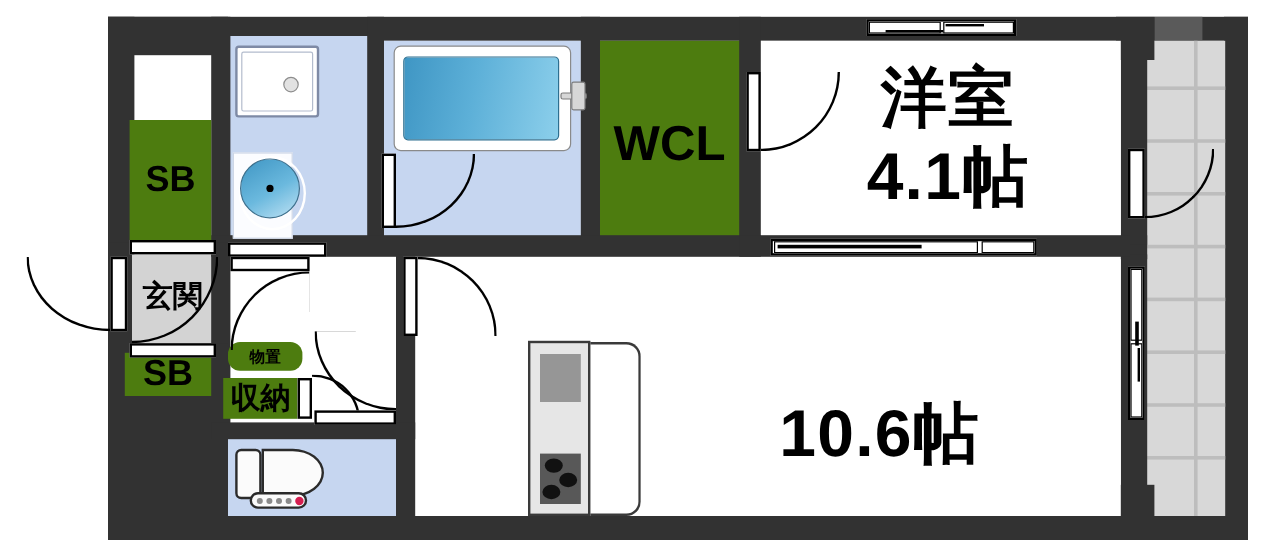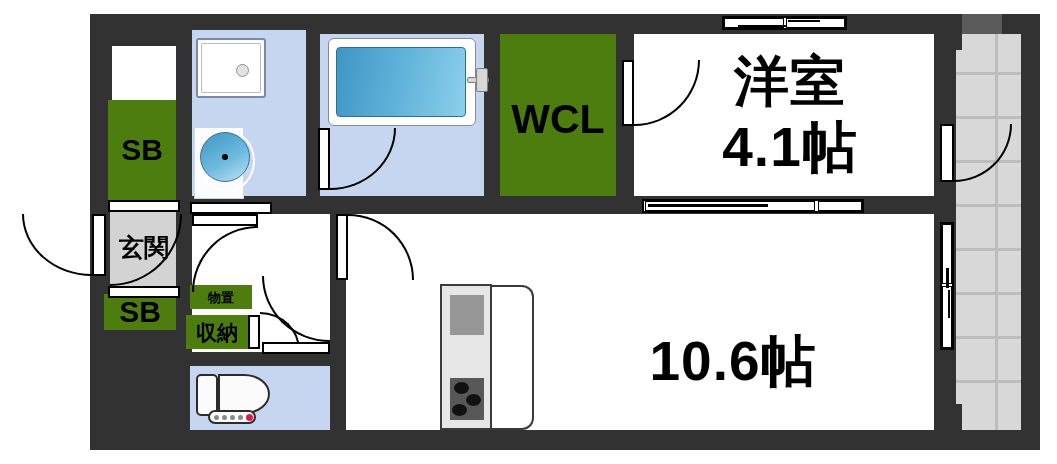--- a/index.html
+++ b/index.html
@@ -18,21 +18,21 @@
   .balcony{background:#d8d8d8;}
   .bal-line{background:#bdbdbd;}
 
   
   .lbl{display:flex;align-items:center;justify-content:center;
        color:#000;font-weight:bold;line-height:1.0;white-space:nowrap;}
   .lbl-xl{font-size:55px;letter-spacing:1px;}
   .lbl-lg{font-size:41px;}
   .lbl-md{font-size:30px;}
   .lbl-sm{font-size:25px;}
-  .lbl-xs{font-size:21px;}
+  .lbl-xs{font-size:25px;}
   .lbl-xxs{font-size:13px;}
 
   
   .swing{border:2.6px solid #000;background:transparent;}
   .sw-tl{border-radius:100% 0 0 0;border-right:none;border-bottom:none;}
   .sw-tr{border-radius:0 100% 0 0;border-left:none;border-bottom:none;}
   .sw-bl{border-radius:0 0 0 100%;border-right:none;border-top:none;}
   .sw-br{border-radius:0 0 100% 0;border-left:none;border-top:none;}
   .leaf{background:#ffffff;border:2.6px solid #000;}
 
@@ -126,21 +126,21 @@
   <div class="abs wall" style="left:90px;top:202px;width:20px;height:88px;"></div>
   <div class="abs wall" style="left:176px;top:352px;width:170px;height:14px;"></div>
   <div class="abs wall" style="left:90px;top:14px;width:100px;height:32px;"></div>
 
   <div class="abs room-pink lbl lbl-md" style="left:108px;top:100px;width:68px;height:100px;">
     <span>SB</span>
   </div>
   <div class="abs room-pink lbl lbl-md" style="left:104px;top:294px;width:72px;height:36px;">
     <span>SB</span>
   </div>
-  <div class="abs room-pink lbl lbl-xxs" style="left:190px;top:285px;width:62px;height:24px;">
+  <div class="abs room-pink lbl lbl-xxs" style="left:190px;top:285px;width:62px;height:24px;border-radius:10px;">
     <span>物置</span>
   </div>
   <div class="abs room-pink lbl lbl-xs" style="left:186px;top:315px;width:62px;height:34px;">
     <span>収納</span>
   </div>
 
   <div class="abs lbl lbl-xl" style="left:700px;top:52px;width:180px;height:58px;">
     <span>洋室</span>
   </div>
   <div class="abs lbl lbl-xl" style="left:690px;top:118px;width:200px;height:58px;">

